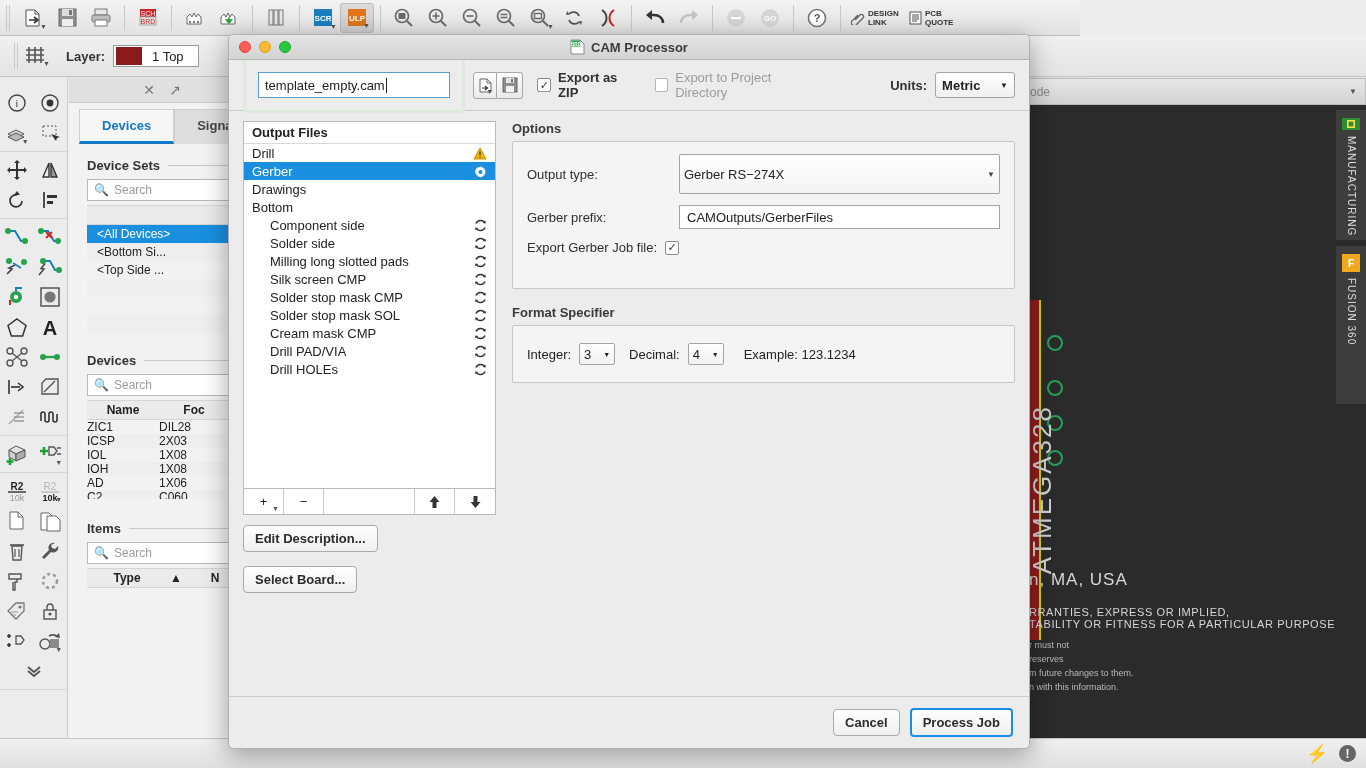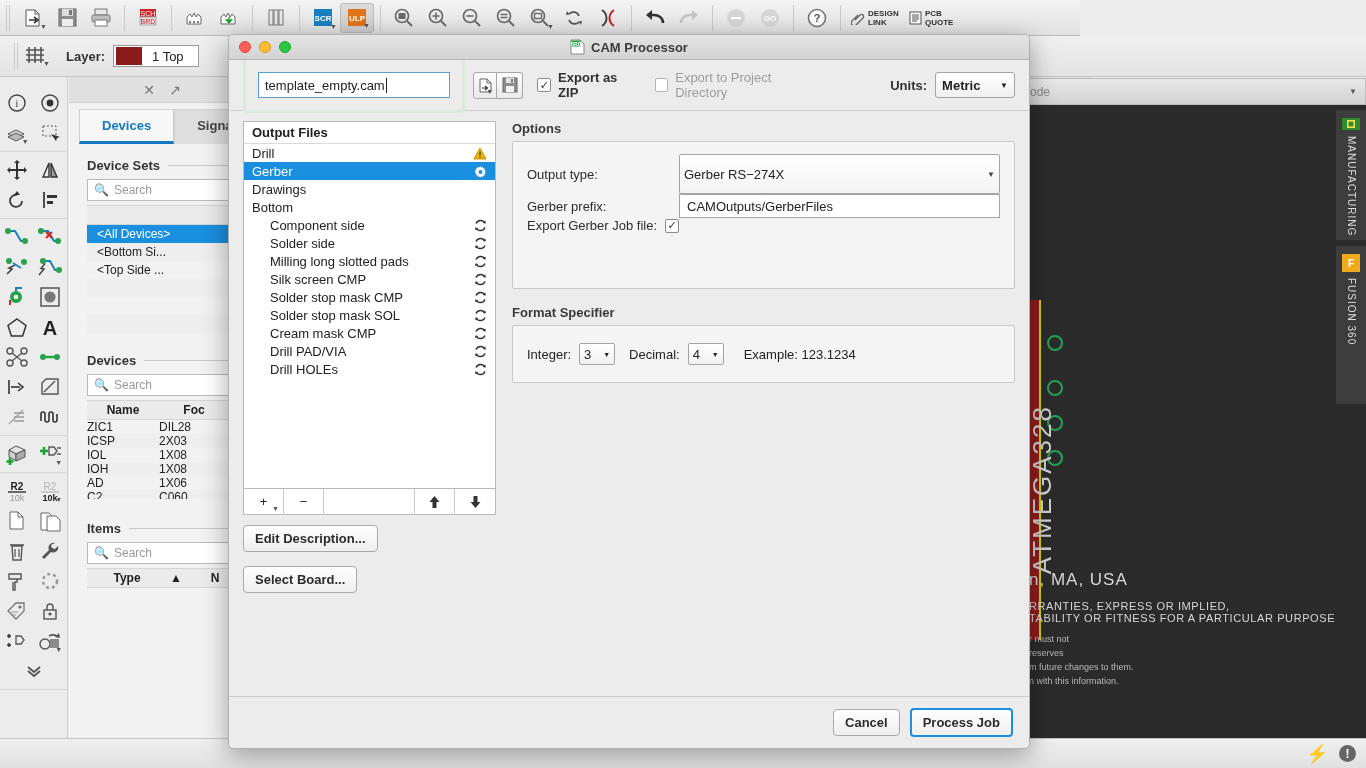--- a/index.html
+++ b/index.html
@@ -97,21 +97,21 @@
     background:#8e1d1d; border-right:2px solid #c8d400;
   }
   .pcb-text-rot{
     position:absolute; left:6px; top:300px;
     transform:rotate(180deg); writing-mode:vertical-rl;
     color:#cfcfcf; font-size:26px; letter-spacing:2px; white-space:nowrap;
     font-family:"Liberation Sans", sans-serif;
   }
   .pcb-legal{ position:absolute; left:8px; top:465px; color:#d7d7d7; width:330px;}
   .pcb-legal .l1{ font-size:17px; letter-spacing:1px; }
-  .pcb-legal .l2{ font-size:11px; letter-spacing:0.6px; margin-top:10px;}
+  .pcb-legal .l2{ font-size:11px; letter-spacing:0.6px; margin-top:16px;}
   .pcb-legal .l3{ font-size:11px; letter-spacing:0.6px; }
   .pcb-legal .small{ font-size:9px; color:#b9b9b9; margin-top:8px; line-height:14px;}
   .pcb-pad{ position:absolute; width:16px;height:16px;border-radius:50%;
             border:2px solid #25a05a; left:26px;}
 
   .vtabs{ position:absolute; right:0; top:110px; width:30px; }
   .vtab{
     width:30px; background:#3d3d3d; margin-bottom:6px; padding:8px 0 14px 0;
     display:flex; flex-direction:column; align-items:center;
   }
@@ -228,21 +228,21 @@
     border:1px solid #aaa; border-radius:4px; background:linear-gradient(#fefefe,#efefef);
     font-size:13px; font-weight:bold; color:#2c2c2c; padding:5px 11px; cursor:default;
     font-family:"Liberation Sans", sans-serif;
   }
   .btn.primary{ border:2px solid #1a8fe0; }
   .mt10{ margin-top:10px; }
 
   .optbox{
     border:1px solid #c8c8c8; background:#f4f4f4; border-radius:2px; padding:12px 14px;
   }
-  .optrow{ display:flex; align-items:center; }
+  .optrow{ display:flex; align-items:center; margin-bottom:11px; }
   .optlabel{ width:152px; font-size:13px; color:#2e2e2e; }
   .sel-ctl{
     flex:1; height:40px; border:1px solid #a4a4a4; background:linear-gradient(#fff,#f3f3f3);
     display:flex; align-items:center; padding:0 4px; font-size:13px; border-radius:2px;
   }
   .sel-ctl .car{ margin-left:auto; font-size:8px; color:#444;}
   .txt-ctl{
     flex:1; height:24px; border:1px solid #a4a4a4; background:#fff;
     display:flex; align-items:center; padding:0 7px; font-size:13px;
   }

